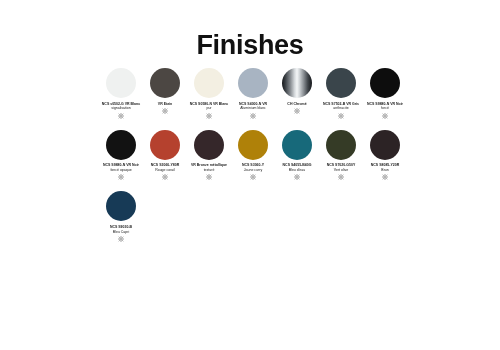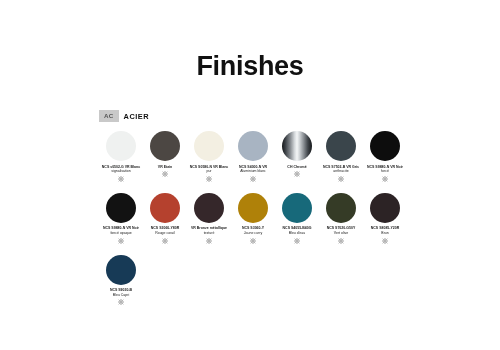--- a/index.html
+++ b/index.html
@@ -23,21 +23,21 @@
     box-sizing: border-box;
   }
 
   .page-title {
     text-align: center;
     font-size: 27px;
     font-weight: bold;
     letter-spacing: -0.3px;
     color: #111111;
     margin: 0;
-    padding-top: 53px;
+    padding-top: 32px;
     line-height: 1;
   }
 
   .category-header {
     display: flex;
     align-items: center;
     gap: 5px;
     margin-left: 99px;
     margin-top: 30px;
   }
@@ -109,24 +109,20 @@
     opacity: 0.85;
   }
 </style>
 </head>
 <body style="background: rgb(255, 255, 255);">
 
 <div class="page">
 
   <h1 class="page-title">Finishes</h1>
 
-  <div class="category-header">
-    <span class="category-code">AC</span>
-    <span class="category-name">ACIER</span>
-  </div>
 
   <div class="swatch-grid">
       <div class="swatch-row">
         <div class="swatch-cell">
           <div class="swatch-disc" style="background: rgb(239, 241, 240);"></div>
           <div class="swatch-label">
             <span class="swatch-code">NCS s0502-G VR Blanc</span>
             <span class="swatch-desc">signalisation</span>
           </div>
           <span>

